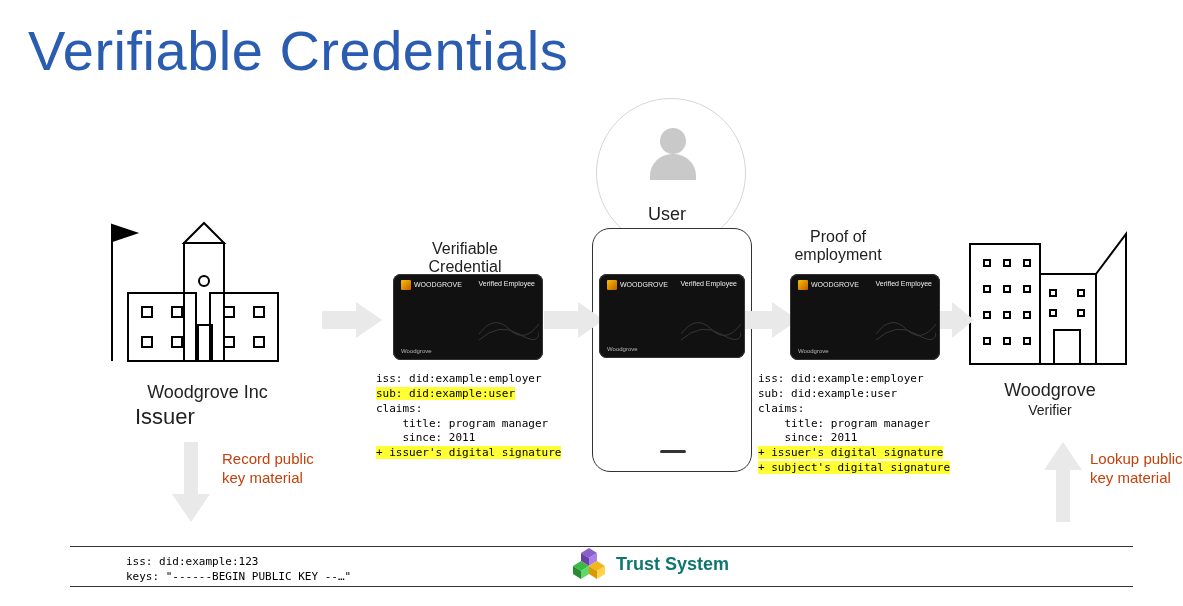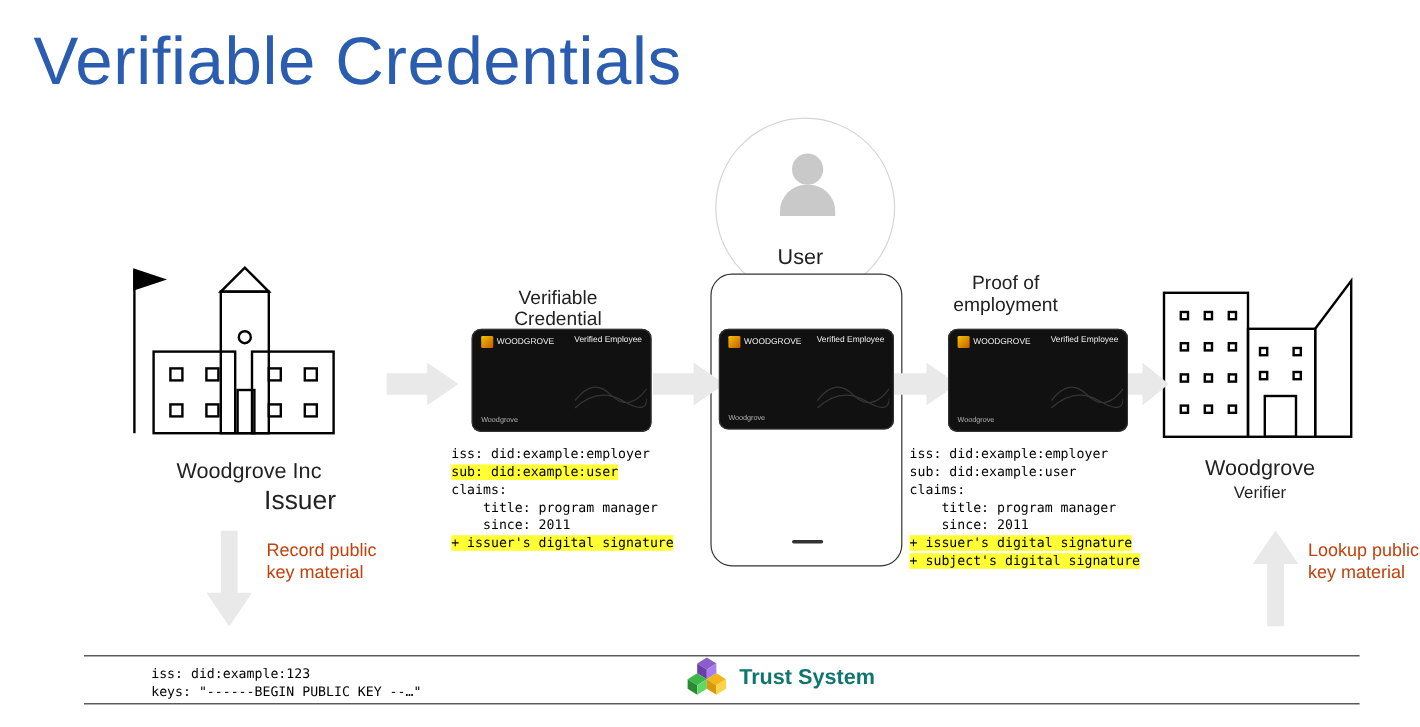--- a/index.html
+++ b/index.html
@@ -15,21 +15,21 @@
     position: absolute;
     left: 28px;
     top: 18px;
     font-size: 56px;
     font-weight: 400;
     color: #2a5db0;
     letter-spacing: 0.5px;
   }
   .issuer-icon { position: absolute; left: 100px; top: 185px; }
   .issuer-label { position: absolute; left: 135px; top: 382px; font-size: 18px; color: #222; text-align:center; width: 145px;}
-  .issuer-role  { position: absolute; left: 135px; top: 404px; font-size: 22px; color: #222; text-align:right; width: 145px;}
+  .issuer-role  { position: absolute; left: 135px; top: 404px; font-size: 22px; color: #222; text-align:left; width: 145px;}
   .user-circle { position: absolute; left: 596px; top: 98px; width: 150px; height: 150px; border: 1.5px solid #d6d6d6; border-radius: 50%; }
   .user-head { position:absolute; left:660px; top:128px; width:26px; height:26px; background:#c9c9c9; border-radius:50%;}
   .user-body { position:absolute; left:650px; top:154px; width:46px; height:26px; background:#c9c9c9; border-radius: 22px 22px 0 0;}
   .user-label { position: absolute; left: 648px; top: 204px; font-size: 18px; color:#222;text-align:right; }
   .phone { position:absolute; left:592px; top:228px; width:160px; height:244px; border:1.5px solid #333; border-radius:18px; background:#fff; }
   .phone-home { position:absolute; left:660px; top:450px; width:26px; height:3px; background:#333; border-radius:2px;}
   .verifier-icon { position:absolute; left:960px; top:214px; }
   .verifier-label { position:absolute; left: 960px; top: 380px; width:180px; text-align:center; font-size: 18px; color:#222; }
   .verifier-role  { position:absolute; left: 960px; top: 402px; width:180px; text-align:center; font-size: 14px; color:#222; }
   .arrow-big { position:absolute; width:90px; height:36px; }

